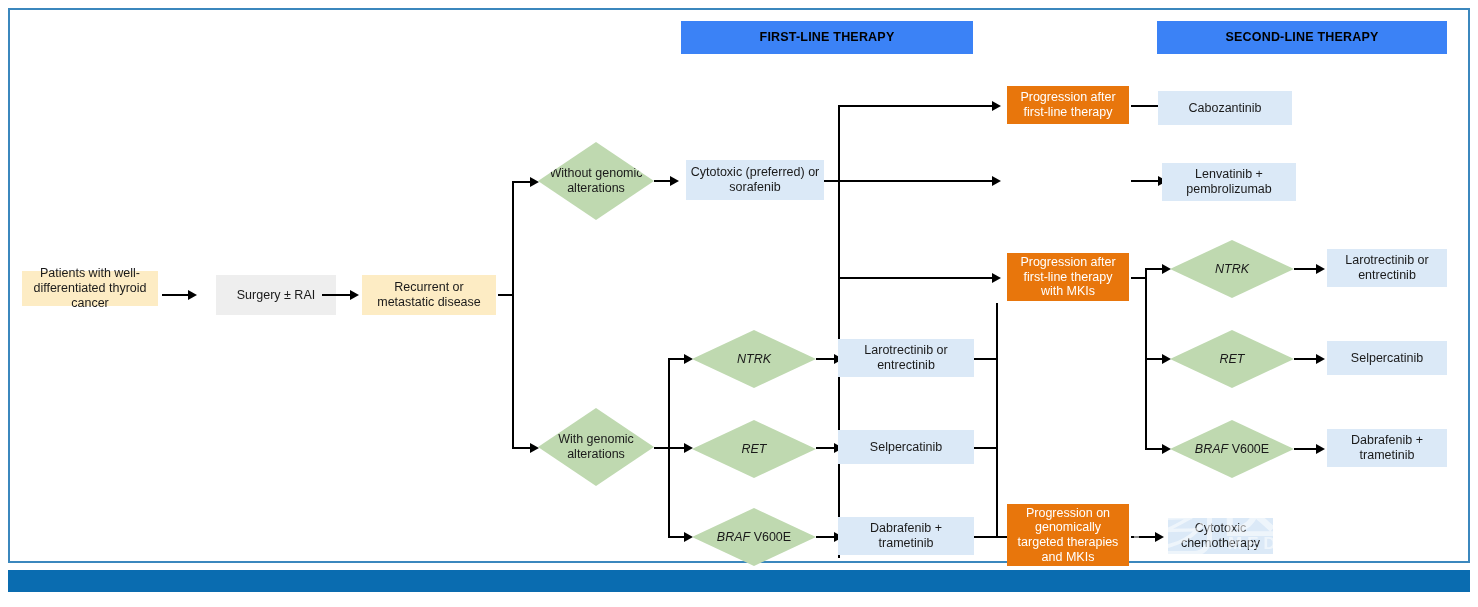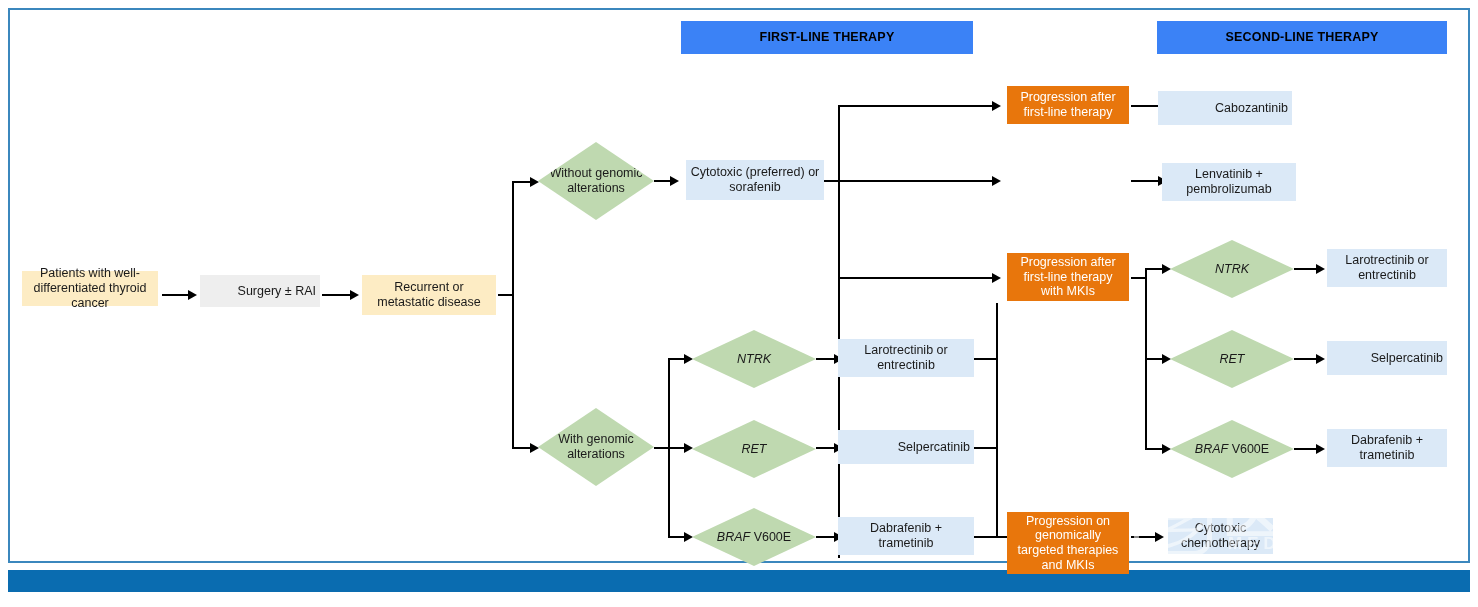--- a/index.html
+++ b/index.html
@@ -61,21 +61,20 @@
     background: #fdecc4;
     font-size: 12.5px;
   }
   .box-gray {
     background: #eeeeee;
     font-size: 12.5px;
   }
   .box-blue {
     background: #dbe9f7;
     font-size: 12.5px;
-    justify-content: flex-end;
   }
   .box-orange {
     background: #e8760c;
     color: #ffffff;
     font-size: 12.5px;
   }
 
   
   .diamond {
     background: #bfd9b0;
@@ -166,21 +165,21 @@
   <div class="node banner" style="left:1157px; top:21px; width:290px; height:33px;">
     <span class="txt">SECOND-LINE THERAPY</span>
   </div>
 
   <div class="node box-yellow" style="left:22px; top:271px; width:136px; height:35px;">
     <span class="txt">Patients with well-differentiated thyroid cancer</span>
   </div>
   <div class="hline" style="left:162px; top:294px; width:28px;"></div>
   <div class="arrow-r" style="left:188px; top:290px;"></div>
 
-  <div class="node box-gray" style="left:200px; top:275px; width:120px; height:32px;justify-content:flex-end;">
+  <div class="node box-gray" style="left:216px; top:275px; width:120px; height:40px;">
     <span class="txt">Surgery ± RAI</span>
   </div>
   <div class="hline" style="left:322px; top:294px; width:30px;"></div>
   <div class="arrow-r" style="left:350px; top:290px;"></div>
 
   <div class="node box-yellow" style="left:362px; top:275px; width:134px; height:40px;">
     <span class="txt">Recurrent or metastatic disease</span>
   </div>
 
   <div class="hline" style="left:498px; top:294px; width:16px;"></div>
@@ -307,21 +306,21 @@
     <span class="txt">Dabrafenib + trametinib</span>
   </div>
 
   <div class="vline" style="left:996px; top:303px; height:233px;"></div>
   <div class="hline" style="left:974px; top:358px; width:24px;"></div>
   <div class="hline" style="left:974px; top:447px; width:24px;"></div>
   <div class="hline" style="left:974px; top:536px; width:24px;"></div>
   <div class="hline" style="left:996px; top:536px; width:18px;"></div>
   <div class="arrow-r" style="left:1008px; top:532px;"></div>
 
-  <div class="node box-orange" style="left:1007px; top:504px; width:122px; height:62px;margin-top:8px;">
+  <div class="node box-orange" style="left:1007px; top:504px; width:122px; height:62px;">
     <span class="txt">Progression on genomically targeted therapies and MKIs</span>
   </div>
 
   <div class="hline" style="left:1131px; top:536px; width:28px;"></div>
   <div class="arrow-r" style="left:1155px; top:532px;"></div>
   <div class="node box-blue" style="left:1168px; top:518px; width:105px; height:36px;">
     <span class="txt">Cytotoxic chemotherapy</span>
   </div>
 
   <div id="watermark">

